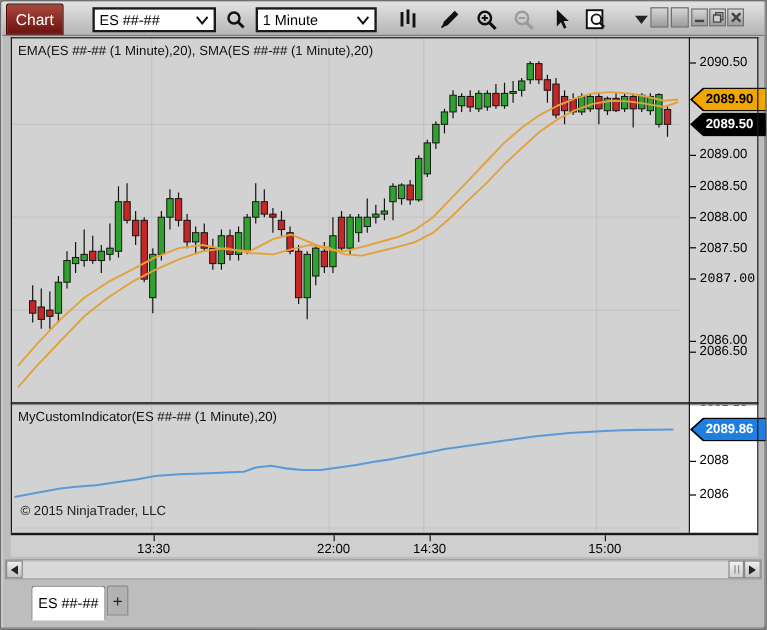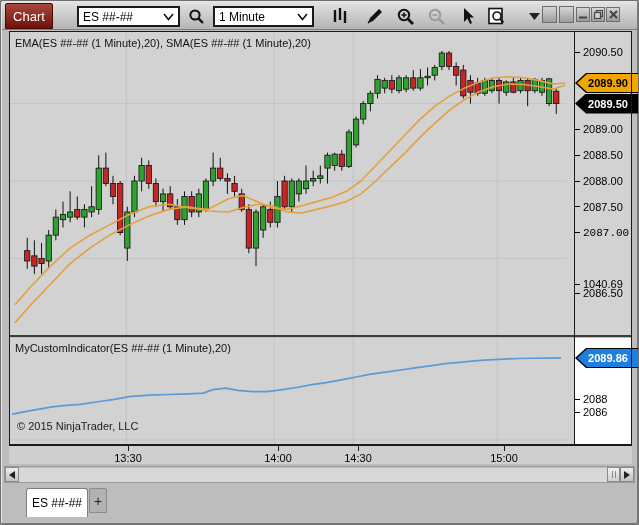--- a/index.html
+++ b/index.html
@@ -332,21 +332,21 @@
       <div class="tickrow" style="top: 201.6px; font-family: Liberation Mono, monospace;">
         <span class="dash"></span>
         <span>2087.00</span>
       </div>
       <div class="tickrow" style="top: 227.4px; margin-top: 35px;">
         <span class="dash"></span>
         <span>2086.50</span>
       </div>
       <div class="tickrow" style="top: 253.2px;">
         <span class="dash"></span>
-        <span>1040.69</span>
+        <span>2086.00</span>
       </div>
       <div class="tickrow" style="top: 279px; margin-top: 32px;">
         <span class="dash"></span>
         <span>2085.50</span>
       </div>
       <div class="badge" style="top: 51.96px; background: rgb(0, 0, 0);">
         <div class="inner" style="background: rgb(240, 165, 0); color: rgb(0, 0, 0);">2089.90</div>
       </div>
       <div class="badge" style="top: 72.6px; background: rgb(0, 0, 0);">
         <div class="inner" style="background: rgb(0, 0, 0); color: rgb(255, 255, 255);">2089.50</div>
@@ -362,21 +362,21 @@
         <line x1="357" y1="337" x2="357" y2="443" stroke="#c3c3c3" stroke-width="1"></line>
         <line x1="503" y1="337" x2="503" y2="443" stroke="#c3c3c3" stroke-width="1"></line>
         <line x1="8" y1="439" x2="573" y2="439" stroke="#c3c3c3" stroke-width="1"></line>
         <polyline points="11,413.1000000000013 30,409.6000000000013 50,406.1000000000013 63,404.70000000000255 80,403.29999999999745 100,400.5 115,398.3999999999987 130,395.6000000000013 150,394.20000000000255 170,393.5 190,392.79999999999745 205,392.1000000000013 215,388.6000000000013 228,387.20000000000255 240,389.29999999999745 255,390.70000000000255 270,390.70000000000255 285,388.6000000000013 300,386.5 315,383.70000000000255 330,381.6000000000013 345,378.79999999999745 360,376 375,373.20000000000255 390,371.1000000000013 405,369 420,366.8999999999987 435,364.79999999999745 450,362.70000000000255 465,361.29999999999745 480,359.8999999999987 495,358.9200000000028 510,358.0799999999972 525,357.5199999999977 540,357.23999999999796 555,357.1000000000013 568,356.9599999999982" fill="none" stroke="#5b9bd5" stroke-width="1.7" stroke-linejoin="round"></polyline>
       </svg>
     <div class="panel-label" style="left:6px;top:4px;">MyCustomIndicator(ES ##-## (1 Minute),20)</div>
     <div class="panel-label" style="left:8px;top:82px;color:#222;">© 2015 NinjaTrader, LLC</div>
   </div>
 
   <div class="axis" style="left:574px;top:337px;width:57px;height:106px;background:#ffffff;" id="lower-axis">
-      <div class="tickrow" style="top: 46px; margin-top: 15px;">
+      <div class="tickrow" style="top: 46px;">
         <span class="dash"></span>
         <span>2088</span>
       </div>
       <div class="tickrow" style="top: 74px;">
         <span class="dash"></span>
         <span>2086</span>
       </div>
       <div class="badge" style="top: 19.96px; background: rgb(0, 0, 0);">
         <div class="inner" style="background: rgb(30, 127, 224); color: rgb(255, 255, 255);">2089.86</div>
       </div>
@@ -384,21 +384,21 @@
 
   <div class="vline" style="left:8px;top:30px;width:1px;height:413px;"></div>
   <div class="hline" style="left:8px;top:30px;width:623px;height:1px;"></div>
   <div class="vline" style="left:573px;top:30px;width:1px;height:413px;"></div>
   <div class="vline" style="left:630px;top:30px;width:1px;height:413px;"></div>
 
   <div style="position:absolute;left:8px;top:443px;width:623px;height:20px;border-top:2px solid #1a1a1a;background:#cfcfcf;" id="x-axis">
       <div class="xtick" style="left: 119px;"></div>
       <div class="xlabel" style="left: 119px;">13:30</div>
       <div class="xtick" style="left: 269px;"></div>
-      <div class="xlabel" style="left: 269px;">14:00</div>
+      <div class="xlabel" style="left: 269px;">22:00</div>
       <div class="xtick" style="left: 349px;"></div>
       <div class="xlabel" style="left: 349px;">14:30</div>
       <div class="xtick" style="left: 495px;"></div>
       <div class="xlabel" style="left: 495px;">15:00</div>
     </div>
 
   <div class="scrollbar">
     <div class="sb-btn" style="left:0;">
       <svg width="6" height="8" viewBox="0 0 6 8">
         <polygon points="6,0 0,4 6,8" fill="#222"></polygon>

